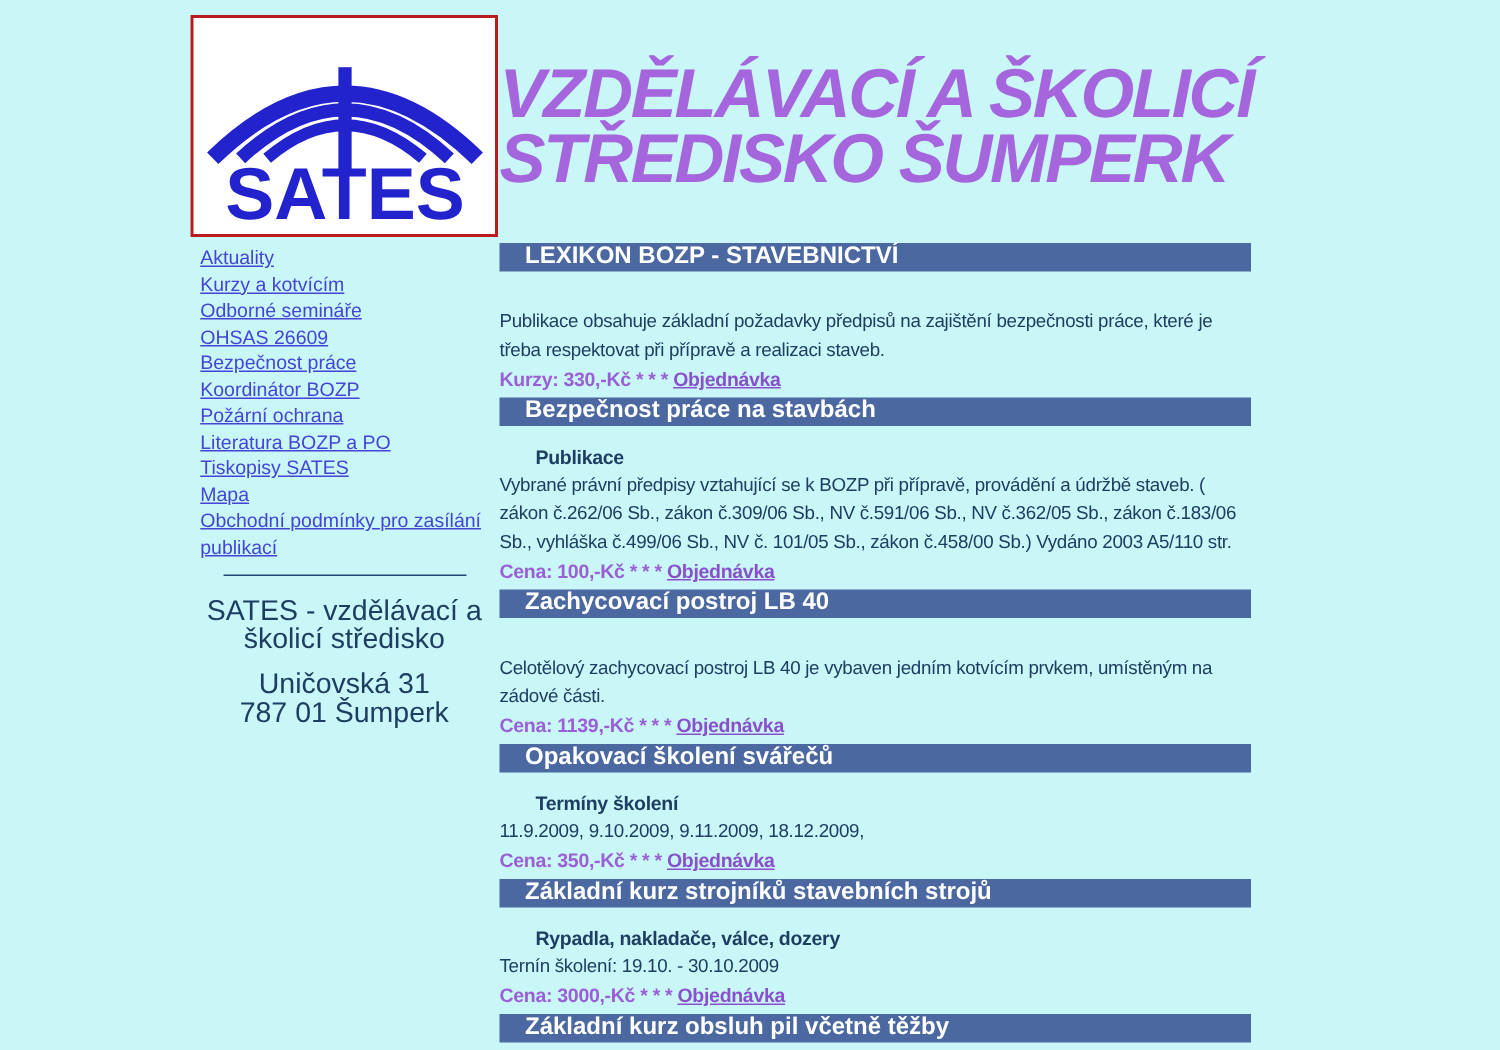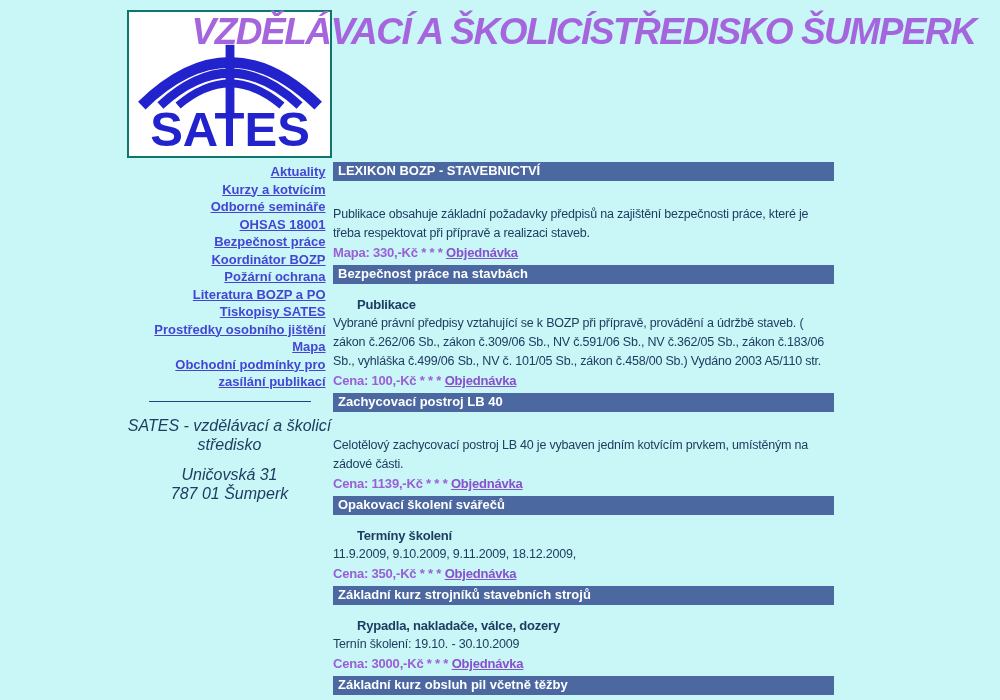--- a/index.html
+++ b/index.html
@@ -8,55 +8,55 @@
     background:#c9f6f6;
     font-family:"Liberation Sans", sans-serif;
   }
   .layout{display:flex;padding:10px 0 0 127px;align-items:flex-start;}
   .col-left{width:205px;flex:none;}
   .col-main{width:501px;flex:none;margin-left:1px;}
 
   
   .logo-box{
     box-sizing:border-box;width:205px;height:148px;
-    background:#ffffff;border:2px solid #0f766e;
+    background:#ffffff;border:2px solid #b91c1c;
     display:flex;align-items:center;justify-content:center;
   }
   .logo-box svg{display:block;}
 
   
   .title-block{
-    height:148px;display:flex;flex-direction:row;justify-content:center;
+    height:148px;display:flex;flex-direction:column;justify-content:center;
     color:#a566dd;font-weight:bold;font-style:italic;
-    font-size:37px;line-height:43px;letter-spacing:-1.5px;white-space:nowrap;
+    font-size:46px;line-height:43px;letter-spacing:-1.5px;white-space:nowrap;
   }
 
   
   .sidenav{
-    margin:5px auto 0;width:192px;text-align:right;
-    font-size:13px;font-weight:bold;line-height:17.5px;
+    margin:5px auto 0;width:192px;text-align:left;
+    font-size:13px;font-weight:normal;line-height:17.5px;
   }
   .sidenav a{display:block;color:#4545d5;text-decoration:underline;}
 
   .divider{width:162px;height:0;border-bottom:1px solid #23447a;margin:10px auto 0;}
 
   .contact{
     margin-top:14px;text-align:center;color:#1e3d62;
-    font-size:16px;line-height:19px;font-style:italic;
+    font-size:19px;line-height:19px;
   }
   .contact .grp{margin-top:11px;}
   .contact .grp:first-child{margin-top:0;}
   .email a{color:#7a5fd6;font-weight:bold;text-decoration:underline;}
 
   
   .content{margin-top:4px;}
   .bar{
     background:#4b69a0;color:#ffffff;
-    font-size:13px;font-weight:bold;line-height:14px;
-    padding:2px 5px 3px;
+    font-size:16px;font-weight:bold;line-height:14px;
+    padding:2px 17px 3px;
   }
   .sec-text{
     color:#1e3d62;font-size:12.5px;letter-spacing:-0.2px;line-height:19px;
     margin:11px 0 3px;
   }
   .section.no-sub .sec-text{margin-top:24px;}
   .sec-sub{display:block;font-weight:bold;font-size:13px;margin-left:24px;}
   .sec-body{display:block;}
   .sec-price{display:block;color:#9a5fd6;font-weight:bold;font-size:13px;}
   .sec-price a{color:#8850cc;text-decoration:underline;}
@@ -75,27 +75,26 @@
         <path d="M 47 92 Q 100 47 153 92" fill="none" stroke="#2323cd" stroke-width="8"></path>
         <rect x="95.5" y="30" width="9" height="72" fill="#2323cd"></rect>
         <text x="100" y="133" text-anchor="middle" font-size="50" font-weight="bold" font-family="Liberation Sans, sans-serif" fill="#2323cd">SATES</text>
       </svg>
     </div>
 
     <nav class="sidenav">
       <a href="#">Aktuality</a>
       <a href="#">Kurzy a kotvícím</a>
       <a href="#">Odborné semináře</a>
-      <a href="#">OHSAS 18001</a>
+      <a href="#">OHSAS 26609</a>
       <a href="#">Bezpečnost práce</a>
       <a href="#">Koordinátor BOZP</a>
       <a href="#">Požární ochrana</a>
       <a href="#">Literatura BOZP a PO</a>
       <a href="#">Tiskopisy SATES</a>
-      <a href="#">Prostředky osobního jištění</a>
       <a href="#">Mapa</a>
       <a href="#">Obchodní podmínky pro zasílání publikací</a>
     </nav>
 
     <div class="divider"></div>
 
     <div class="contact">
       <div class="grp">SATES - vzdělávací a školicí středisko</div>
       <div class="grp">
         <div>Uničovská 31</div>
@@ -111,21 +110,21 @@
       <div>VZDĚLÁVACÍ A ŠKOLICÍ</div>
       <div>STŘEDISKO ŠUMPERK</div>
     </div>
 
     <div class="content">
 
       <div class="section no-sub">
         <div class="bar">LEXIKON BOZP - STAVEBNICTVÍ</div>
         <p class="sec-text">
           <span class="sec-body">Publikace obsahuje základní požadavky předpisů na zajištění bezpečnosti práce, které je třeba respektovat při přípravě a realizaci staveb.</span>
-          <span class="sec-price"><span>Mapa: 330,-Kč * * *</span> <a href="#">Objednávka</a></span>
+          <span class="sec-price"><span>Kurzy: 330,-Kč * * *</span> <a href="#">Objednávka</a></span>
         </p>
       </div>
 
       <div class="section">
         <div class="bar">Bezpečnost práce na stavbách</div>
         <p class="sec-text">
           <strong class="sec-sub">Publikace</strong>
           <span class="sec-body">Vybrané právní předpisy vztahující se k BOZP při přípravě, provádění a údržbě staveb. ( zákon č.262/06 Sb., zákon č.309/06 Sb., NV č.591/06 Sb., NV č.362/05 Sb., zákon č.183/06 Sb., vyhláška č.499/06 Sb., NV č. 101/05 Sb., zákon č.458/00 Sb.) Vydáno 2003 A5/110 str.</span>
           <span class="sec-price"><span>Cena: 100,-Kč * * *</span> <a href="#">Objednávka</a></span>
         </p>

